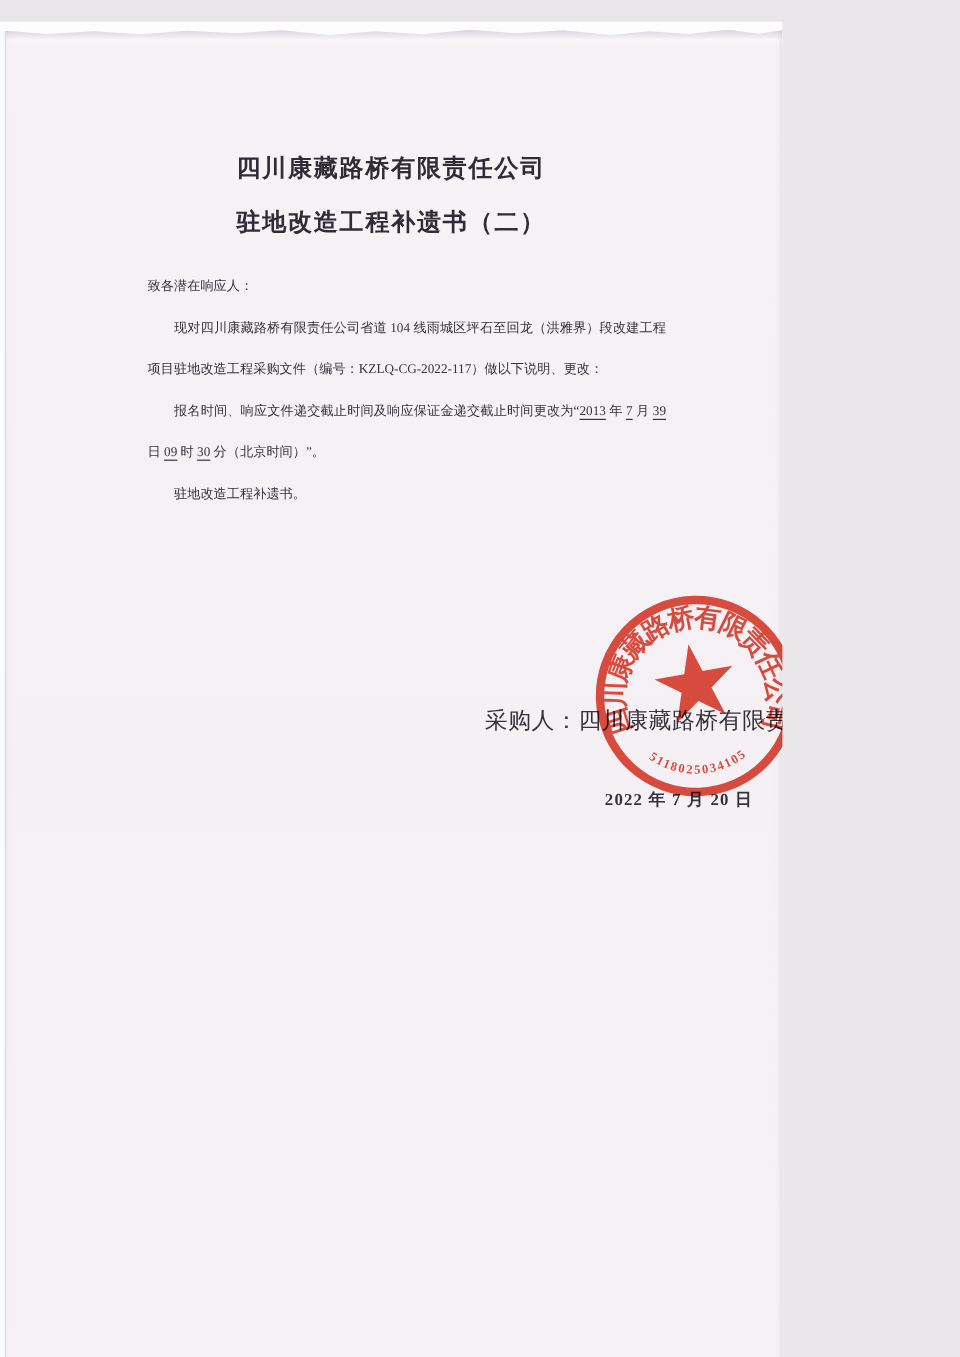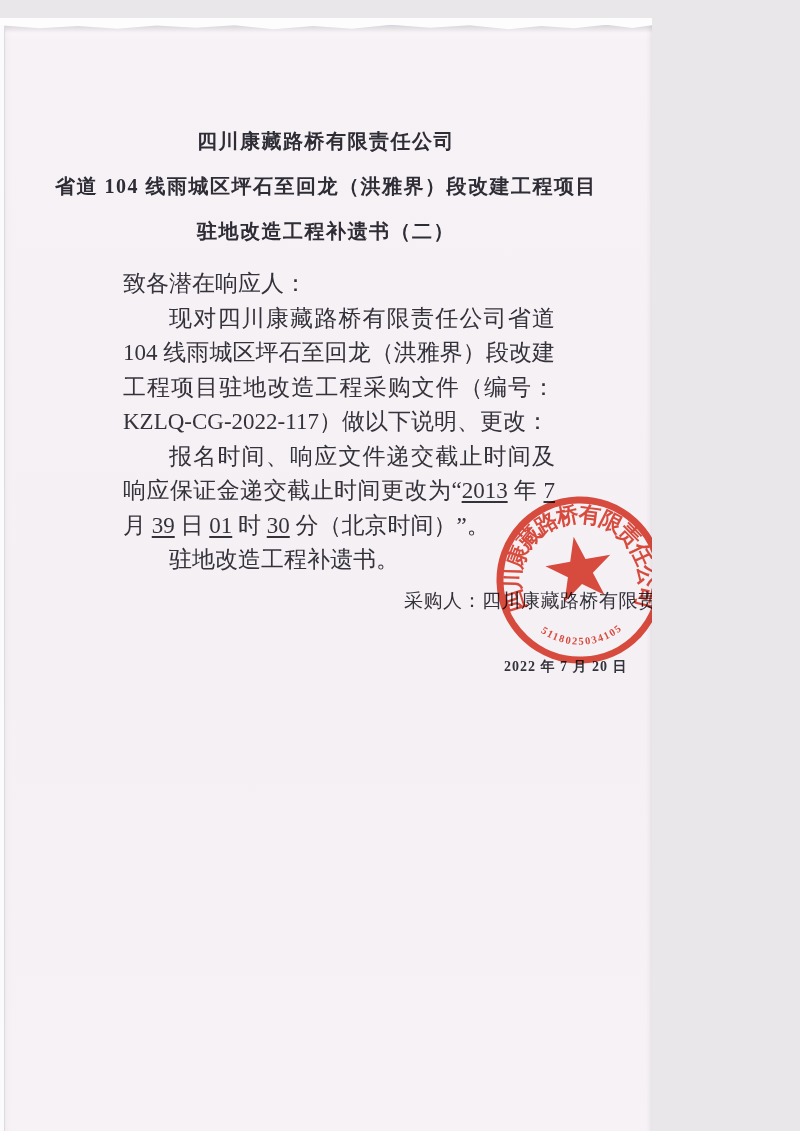--- a/index.html
+++ b/index.html
@@ -40,21 +40,21 @@
 
   .doc-title { padding-top: 101px; text-align: center; }
   .doc-title h1 {
     margin: 0; font-size: 20px; line-height: 45px; font-weight: bold;
     color: #2e2c35; letter-spacing: 1.5px;
   }
 
   .body-text {
     margin-top: 13px;
     padding: 0 97px 0 123px;
-    font-size: 23px; line-height: 34.5px;
+    font-size: 11px; line-height: 34.5px;
     color: #34323b; text-align: justify;
   }
   .body-text p { margin: 0; }
   .indent { text-indent: 2em; }
   .u { text-decoration: underline; text-underline-offset: 3px; }
 
   .sign-buyer {
     position: absolute; left: 404px; top: 570px;
     font-size: 19px; color: #34323b; letter-spacing: .5px; white-space: nowrap;
   }
@@ -78,28 +78,27 @@
 </head>
 <body>
 
 <div class="paper">
   <div class="top-edge-shadow"></div>
   <div class="top-edge"></div>
   <div class="left-strip"></div>
 
   <div class="doc-title">
     <h1>四川康藏路桥有限责任公司</h1>
-    <h1>省道 104 线雨城区坪石至回龙（洪雅界）段改建工程项目</h1>
     <h1>驻地改造工程补遗书（二）</h1>
   </div>
 
   <div class="body-text">
     <p>致各潜在响应人：</p>
     <p class="indent">现对四川康藏路桥有限责任公司省道 104 线雨城区坪石至回龙（洪雅界）段改建工程项目驻地改造工程采购文件（编号：KZLQ-CG-2022-117）做以下说明、更改：</p>
-    <p class="indent"><span>报名时间、响应文件递交截止时间及响应保证金递交截止时间更改为“</span><span class="u">2013</span><span> 年 </span><span class="u">7</span><span> 月 </span><span class="u">39</span><span> 日 </span><span class="u">01</span><span> 时 </span><span class="u">30</span><span> 分（北京时间）”。</span></p>
+    <p class="indent"><span>报名时间、响应文件递交截止时间及响应保证金递交截止时间更改为“</span><span class="u">2013</span><span> 年 </span><span class="u">7</span><span> 月 </span><span class="u">39</span><span> 日 </span><span class="u">09</span><span> 时 </span><span class="u">30</span><span> 分（北京时间）”。</span></p>
     <p class="indent">驻地改造工程补遗书。</p>
   </div>
 
   <div class="sign-buyer"><span>采购人：</span><span>四川康藏路桥有限责任公司</span></div>
   <div class="sign-date">2022 年 7 月 20 日</div>
 
   <svg class="seal" viewBox="0 0 206 206" xmlns="http://www.w3.org/2000/svg">
     <defs>
       <path id="sealTopArc" d="M 48.1 129.0 A 60 60 0 1 1 157.9 129.0" fill="none"></path>
       <path id="sealBottomArc" d="M 51.4 143.5 A 67 67 0 0 0 154.6 143.5" fill="none"></path>

